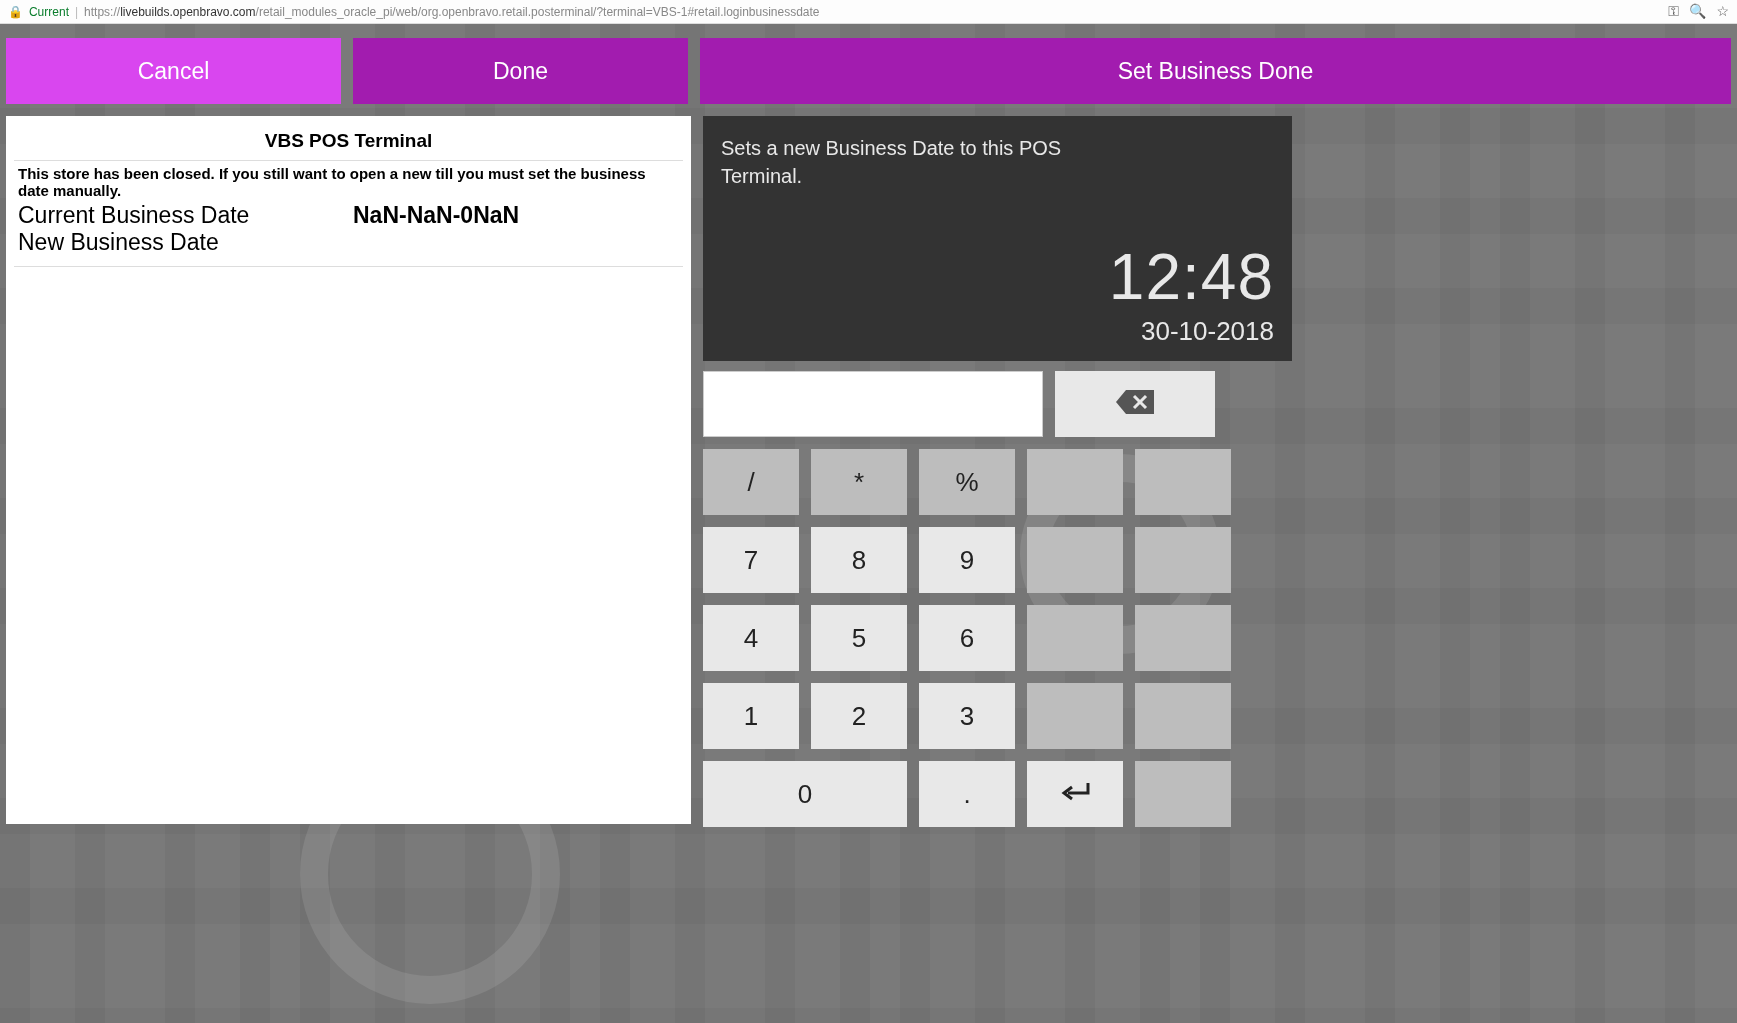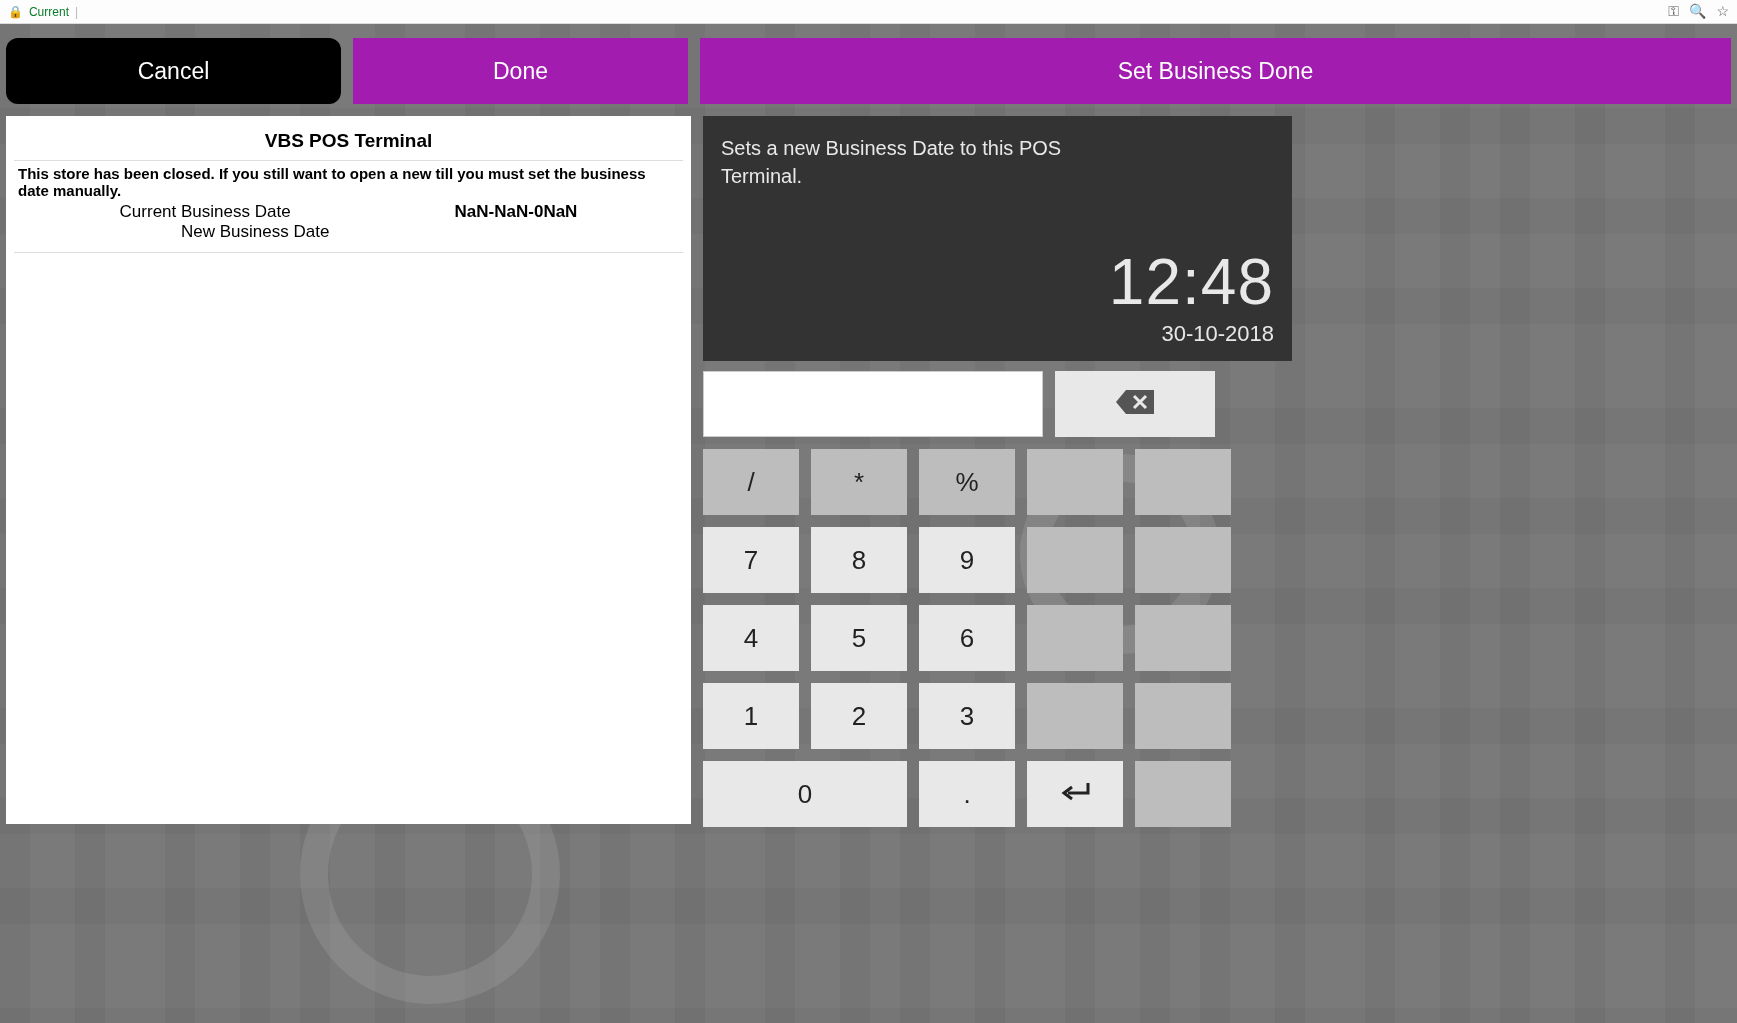--- a/index.html
+++ b/index.html
@@ -66,21 +66,21 @@
     flex: 1;
     display: flex;
     align-items: center;
     justify-content: center;
     font-size: 23px;
     color: #fff;
     background: #a21caf;
     user-select: none;
     cursor: pointer;
   }
-  .top-btn.cancel { background: #000000; flex: 0 0 335px; border-radius: 12px; }
+  .top-btn.cancel { background: #d946ef; flex: 0 0 335px; }
   .top-btn.done   { flex: 0 0 335px; }
   .top-btn.sbd    { flex: 1; }
 
   
   .left-panel {
     position: absolute;
     left: 6px; top: 92px;
     width: 685px; height: 708px;
     background: #fff;
     padding: 8px 8px;
@@ -97,23 +97,22 @@
     margin: 4px 0 2px 0;
   }
   .left-panel .msg {
     font-weight: bold;
     font-size: 15px;
     line-height: 1.15;
     padding: 2px 4px 2px 4px;
   }
   .left-panel .kv {
     display: flex;
-    font-size: 17px;
+    font-size: 23px;
     padding: 0 4px;
-    justify-content: center;
   }
   .left-panel .kv .k { width: 335px; }
   .left-panel .kv .v { font-weight: bold; }
   .left-panel hr.bottom { margin-top: 10px; }
 
   
   .right-header {
     position: absolute;
     left: 703px; top: 92px;
     width: 589px; height: 245px;
@@ -121,21 +120,21 @@
     color: #e8e8e8;
     padding: 18px 18px;
   }
   .right-header .desc { font-size: 20px; line-height: 1.4; max-width: 420px; }
   .right-header .clock {
     position: absolute;
     right: 18px; bottom: 14px;
     text-align: right;
   }
   .right-header .clock .time { font-size: 64px; letter-spacing: 1px; }
-  .right-header .clock .date { font-size: 22px; margin-top: 2px; }
+  .right-header .clock .date { font-size: 26px; margin-top: 2px; }
 
   
   .keypad-wrap {
     position: absolute;
     left: 703px; top: 347px;
     width: 512px;
   }
   .display-row {
     display: flex;
     gap: 12px;
@@ -178,20 +177,23 @@
   .key.wide { grid-column: span 2; }
   .key.enter svg { width: 34px; height: 24px; }
 </style>
 </head>
 <body>
 
 <div class="chrome-bar">
   <span class="lock">🔒</span>
   <span class="secure">Current</span>
   <span class="sep">|</span>
+  <span>
+    <span style="color:#888">https://</span><span class="url-host">livebuilds.openbravo.com</span><span class="url-path">/retail_modules_oracle_pi/web/org.openbravo.retail.posterminal/?terminal=VBS-1#retail.loginbusinessdate</span>
+  </span>
   <span class="spacer"></span>
   <span class="chrome-icons">
     <span>⚿</span>
     <span>🔍</span>
     <span>☆</span>
   </span>
 </div>
 
 <div class="stage">
   <div class="bg-circle c1"></div>

